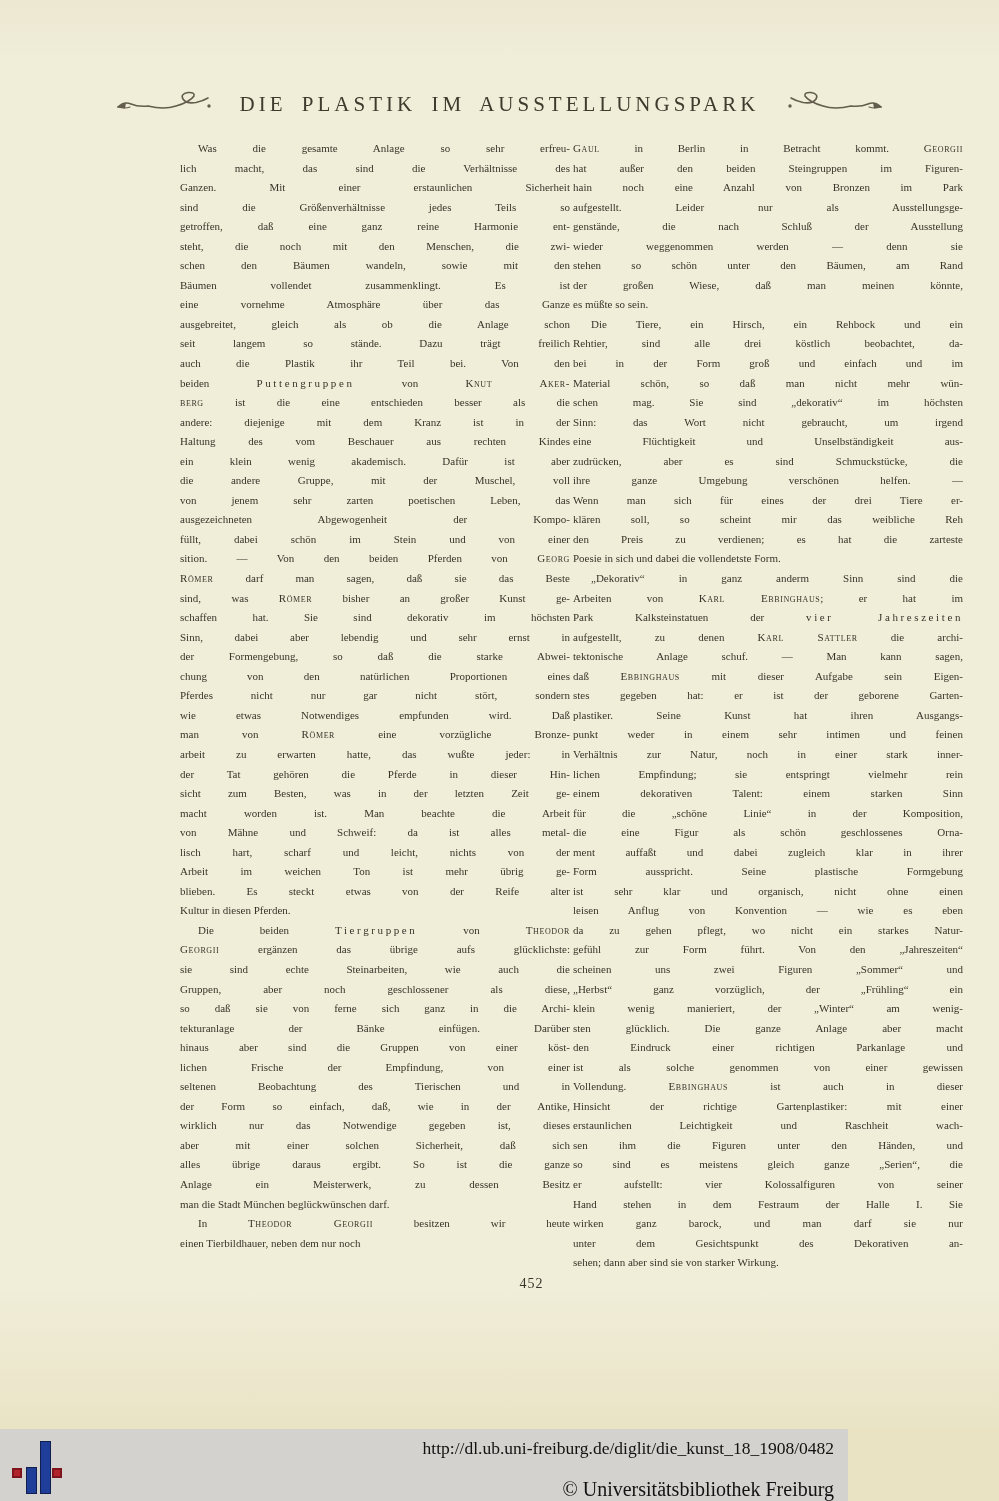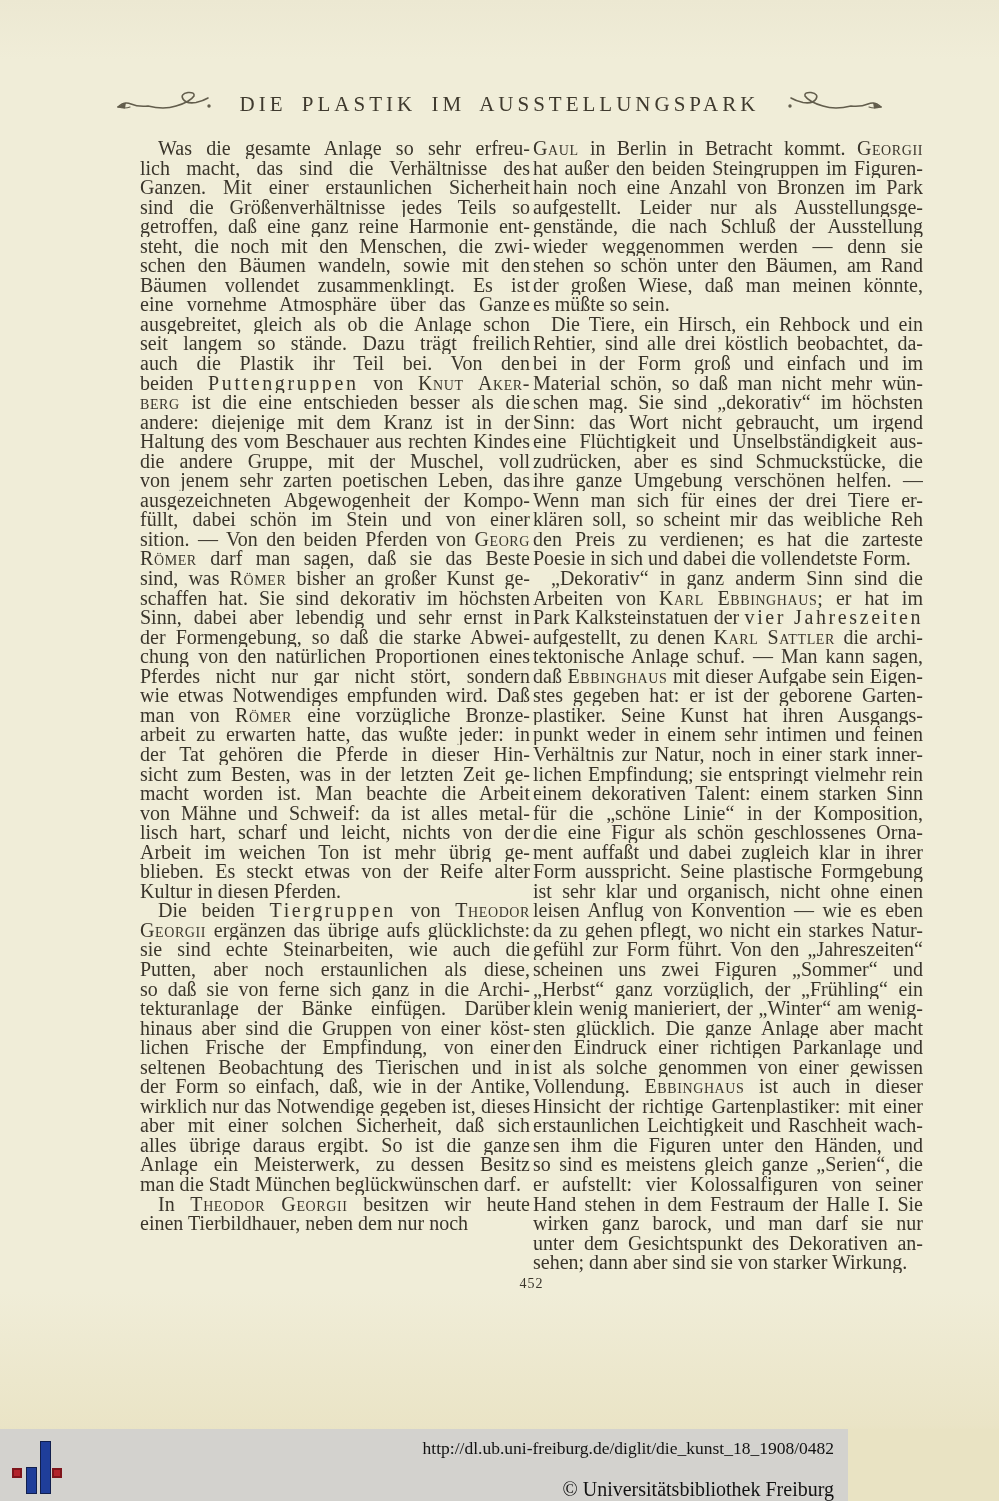--- a/index.html
+++ b/index.html
@@ -15,21 +15,21 @@
     position:absolute;top:90px;left:0;width:100%;
     display:flex;justify-content:center;align-items:center;gap:28px;
   }
   .title{
     font-size:21px;letter-spacing:4px;word-spacing:6px;
     color:#3f3a2e;white-space:nowrap;
   }
   .flourish{flex:0 0 auto;opacity:.85;}
   .col{
     position:absolute;top:139px;width:390px;
-    font-size:20px;line-height:19.55px;
+    font-size:11px;line-height:19.55px;margin-left:40px;
   }
   .col-left{left:140px;}
   .col-right{left:533px;}
   .line{
     text-align:justify;
     text-align-last:justify;
     height:19.55px;overflow:hidden;
   }
   .line.indent{text-indent:18px;}
   .line.lastline{text-align-last:left;}
@@ -95,20 +95,21 @@
       <div class="line">schen den Bäumen wandeln, sowie mit den</div>
       <div class="line">Bäumen vollendet zusammenklingt.  Es ist</div>
       <div class="line">eine vornehme Atmosphäre über das Ganze</div>
       <div class="line">ausgebreitet, gleich als ob die Anlage schon</div>
       <div class="line">seit langem so stände.  Dazu trägt freilich</div>
       <div class="line">auch die Plastik ihr Teil bei.  Von den</div>
       <div class="line">beiden <span class="sp">Puttengruppen</span> von <span class="sc">Knut Aker-</span></div>
       <div class="line"><span class="sc">berg</span> ist die eine entschieden besser als die</div>
       <div class="line">andere: diejenige mit dem Kranz ist in der</div>
       <div class="line">Haltung des vom Beschauer aus rechten Kindes</div>
+      <div class="line">ein klein wenig akademisch.  Dafür ist aber</div>
       <div class="line">die andere Gruppe, mit der Muschel, voll</div>
       <div class="line">von jenem sehr zarten poetischen Leben, das</div>
       <div class="line">ausgezeichneten Abgewogenheit der Kompo-</div>
       <div class="line">füllt, dabei schön im Stein und von einer</div>
       <div class="line">sition. — Von den beiden Pferden von <span class="sc">Georg</span></div>
       <div class="line"><span class="sc">Römer</span> darf man sagen, daß sie das Beste</div>
       <div class="line">sind, was <span class="sc">Römer</span> bisher an großer Kunst ge-</div>
       <div class="line">schaffen hat.  Sie sind dekorativ im höchsten</div>
       <div class="line">Sinn, dabei aber lebendig und sehr ernst in</div>
       <div class="line">der Formengebung, so daß die starke Abwei-</div>
@@ -121,21 +122,21 @@
       <div class="line">sicht zum Besten, was in der letzten Zeit ge-</div>
       <div class="line">macht worden ist.  Man beachte die Arbeit</div>
       <div class="line">von Mähne und Schweif: da ist alles metal-</div>
       <div class="line">lisch hart, scharf und leicht, nichts von der</div>
       <div class="line">Arbeit im weichen Ton ist mehr übrig ge-</div>
       <div class="line">blieben.  Es steckt etwas von der Reife alter</div>
       <div class="line lastline">Kultur in diesen Pferden.</div>
       <div class="line indent">Die beiden <span class="sp">Tiergruppen</span> von <span class="sc">Theodor</span></div>
       <div class="line"><span class="sc">Georgii</span> ergänzen das übrige aufs glücklichste:</div>
       <div class="line">sie sind echte Steinarbeiten, wie auch die</div>
-      <div class="line">Putten, aber noch erstaunlichen als diese,</div>
+      <div class="line">Gruppen, aber noch geschlossener als diese,</div>
       <div class="line">so daß sie von ferne sich ganz in die Archi-</div>
       <div class="line">tekturanlage der Bänke einfügen.  Darüber</div>
       <div class="line">hinaus aber sind die Gruppen von einer köst-</div>
       <div class="line">lichen Frische der Empfindung, von einer</div>
       <div class="line">seltenen Beobachtung des Tierischen und in</div>
       <div class="line">der Form so einfach, daß, wie in der Antike,</div>
       <div class="line">wirklich nur das Notwendige gegeben ist, dieses</div>
       <div class="line">aber mit einer solchen Sicherheit, daß sich</div>
       <div class="line">alles übrige daraus ergibt.  So ist die ganze</div>
       <div class="line">Anlage ein Meisterwerk, zu dessen Besitz</div>

